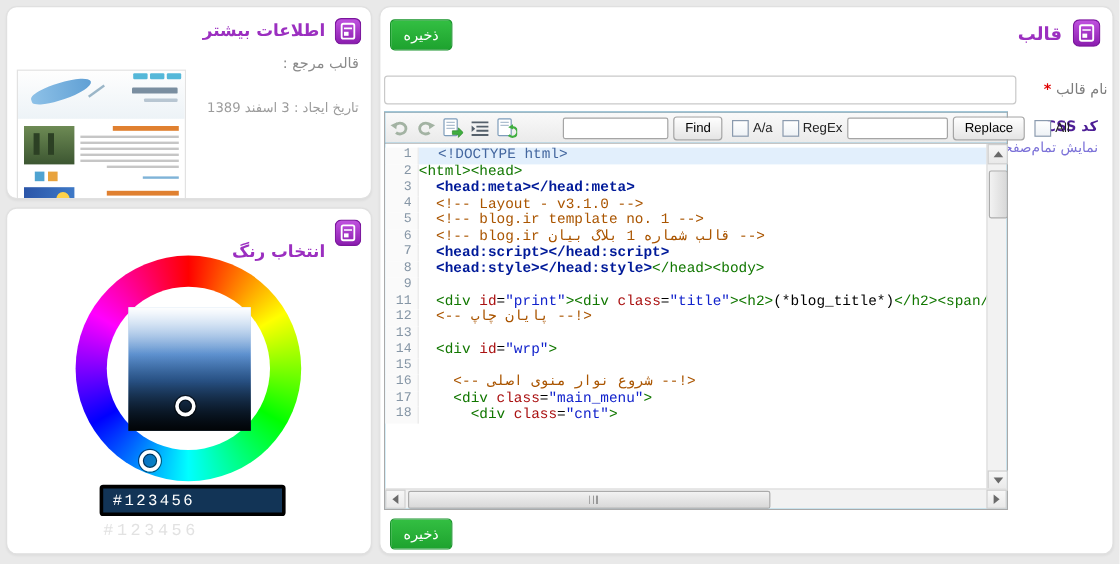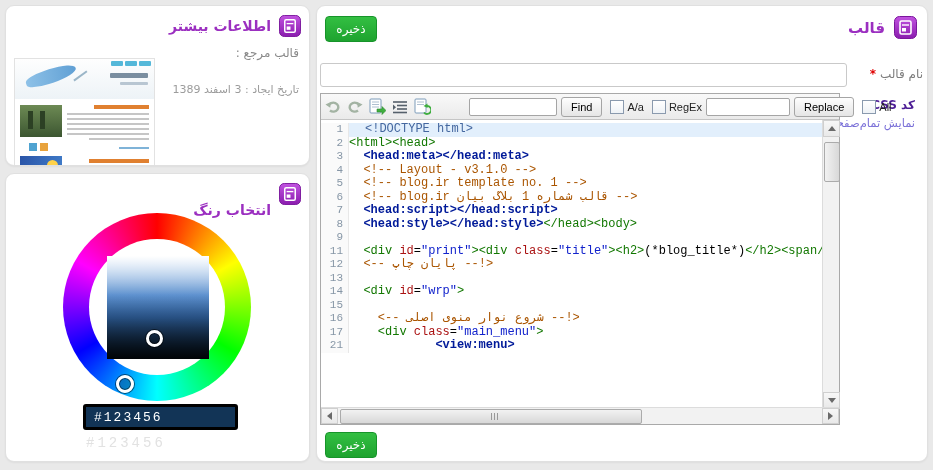--- a/index.html
+++ b/index.html
@@ -176,21 +176,21 @@
         <div class="cl"><span class="ln">7</span><span class="lc" style="padding-left: 14.4px;"><span style="color: rgb(0, 26, 153); font-weight: bold;">&lt;head:script&gt;&lt;/head:script&gt;</span></span></div>
         <div class="cl"><span class="ln">8</span><span class="lc" style="padding-left: 14.4px;"><span style="color: rgb(0, 26, 153); font-weight: bold;">&lt;head:style&gt;&lt;/head:style&gt;</span><span style="color: rgb(17, 119, 0);">&lt;/head&gt;&lt;body&gt;</span></span></div>
         <div class="cl"><span class="ln">9</span><span class="lc" style="padding-left: 0px;"></span></div>
         <div class="cl"><span class="ln">11</span><span class="lc" style="padding-left: 14.4px;"><span style="color: rgb(17, 119, 0);">&lt;div</span><span style="color: rgb(0, 0, 0);"> </span><span style="color: rgb(170, 17, 17);">id</span><span style="color: rgb(0, 0, 0);">=</span><span style="color: rgb(17, 34, 204);">"print"</span><span style="color: rgb(17, 119, 0);">&gt;&lt;div</span><span style="color: rgb(0, 0, 0);"> </span><span style="color: rgb(170, 17, 17);">class</span><span style="color: rgb(0, 0, 0);">=</span><span style="color: rgb(17, 34, 204);">"title"</span><span style="color: rgb(17, 119, 0);">&gt;&lt;h2&gt;</span><span style="color: rgb(0, 0, 0);">(*blog_title*)</span><span style="color: rgb(17, 119, 0);">&lt;/h2&gt;&lt;span/sp</span></span></div>
         <div class="cl"><span class="ln">12</span><span class="lc" style="padding-left: 14.4px;"><span style="color: rgb(170, 85, 0);">&lt;!-- پایان چاپ --&gt;</span></span></div>
         <div class="cl"><span class="ln">13</span><span class="lc" style="padding-left: 0px;"></span></div>
         <div class="cl"><span class="ln">14</span><span class="lc" style="padding-left: 14.4px;"><span style="color: rgb(17, 119, 0);">&lt;div</span><span style="color: rgb(0, 0, 0);"> </span><span style="color: rgb(170, 17, 17);">id</span><span style="color: rgb(0, 0, 0);">=</span><span style="color: rgb(17, 34, 204);">"wrp"</span><span style="color: rgb(17, 119, 0);">&gt;</span></span></div>
         <div class="cl"><span class="ln">15</span><span class="lc" style="padding-left: 0px;"></span></div>
         <div class="cl"><span class="ln">16</span><span class="lc" style="padding-left: 28.8px;"><span style="color: rgb(170, 85, 0);">&lt;!-- شروع نوار منوی اصلی --&gt;</span></span></div>
         <div class="cl"><span class="ln">17</span><span class="lc" style="padding-left: 28.8px;"><span style="color: rgb(17, 119, 0);">&lt;div</span><span style="color: rgb(0, 0, 0);"> </span><span style="color: rgb(170, 17, 17);">class</span><span style="color: rgb(0, 0, 0);">=</span><span style="color: rgb(17, 34, 204);">"main_menu"</span><span style="color: rgb(17, 119, 0);">&gt;</span></span></div>
-        <div class="cl"><span class="ln">21</span><span class="lc" style="padding-left: 86.4px;"><span style="color: rgb(0, 26, 153); font-weight: bold;">&lt;view:menu&gt;</span></span></div>
+        <div class="cl"><span class="ln">18</span><span class="lc" style="padding-left: 43.2px;"><span style="color: rgb(17, 119, 0);">&lt;div</span><span style="color: rgb(0, 0, 0);"> </span><span style="color: rgb(170, 17, 17);">class</span><span style="color: rgb(0, 0, 0);">=</span><span style="color: rgb(17, 34, 204);">"cnt"</span><span style="color: rgb(17, 119, 0);">&gt;</span></span></div>
       </div>
 
     <div id="vscroll">
       <div class="sb-btn" style="left:0;top:0;width:17px;height:17px;">
           <span class="tri up"></span>
         </div>
       <div id="vthumb"></div>
       <div class="sb-btn" style="left:0;bottom:0;width:17px;height:17px;">
           <span class="tri down"></span>
         </div>

